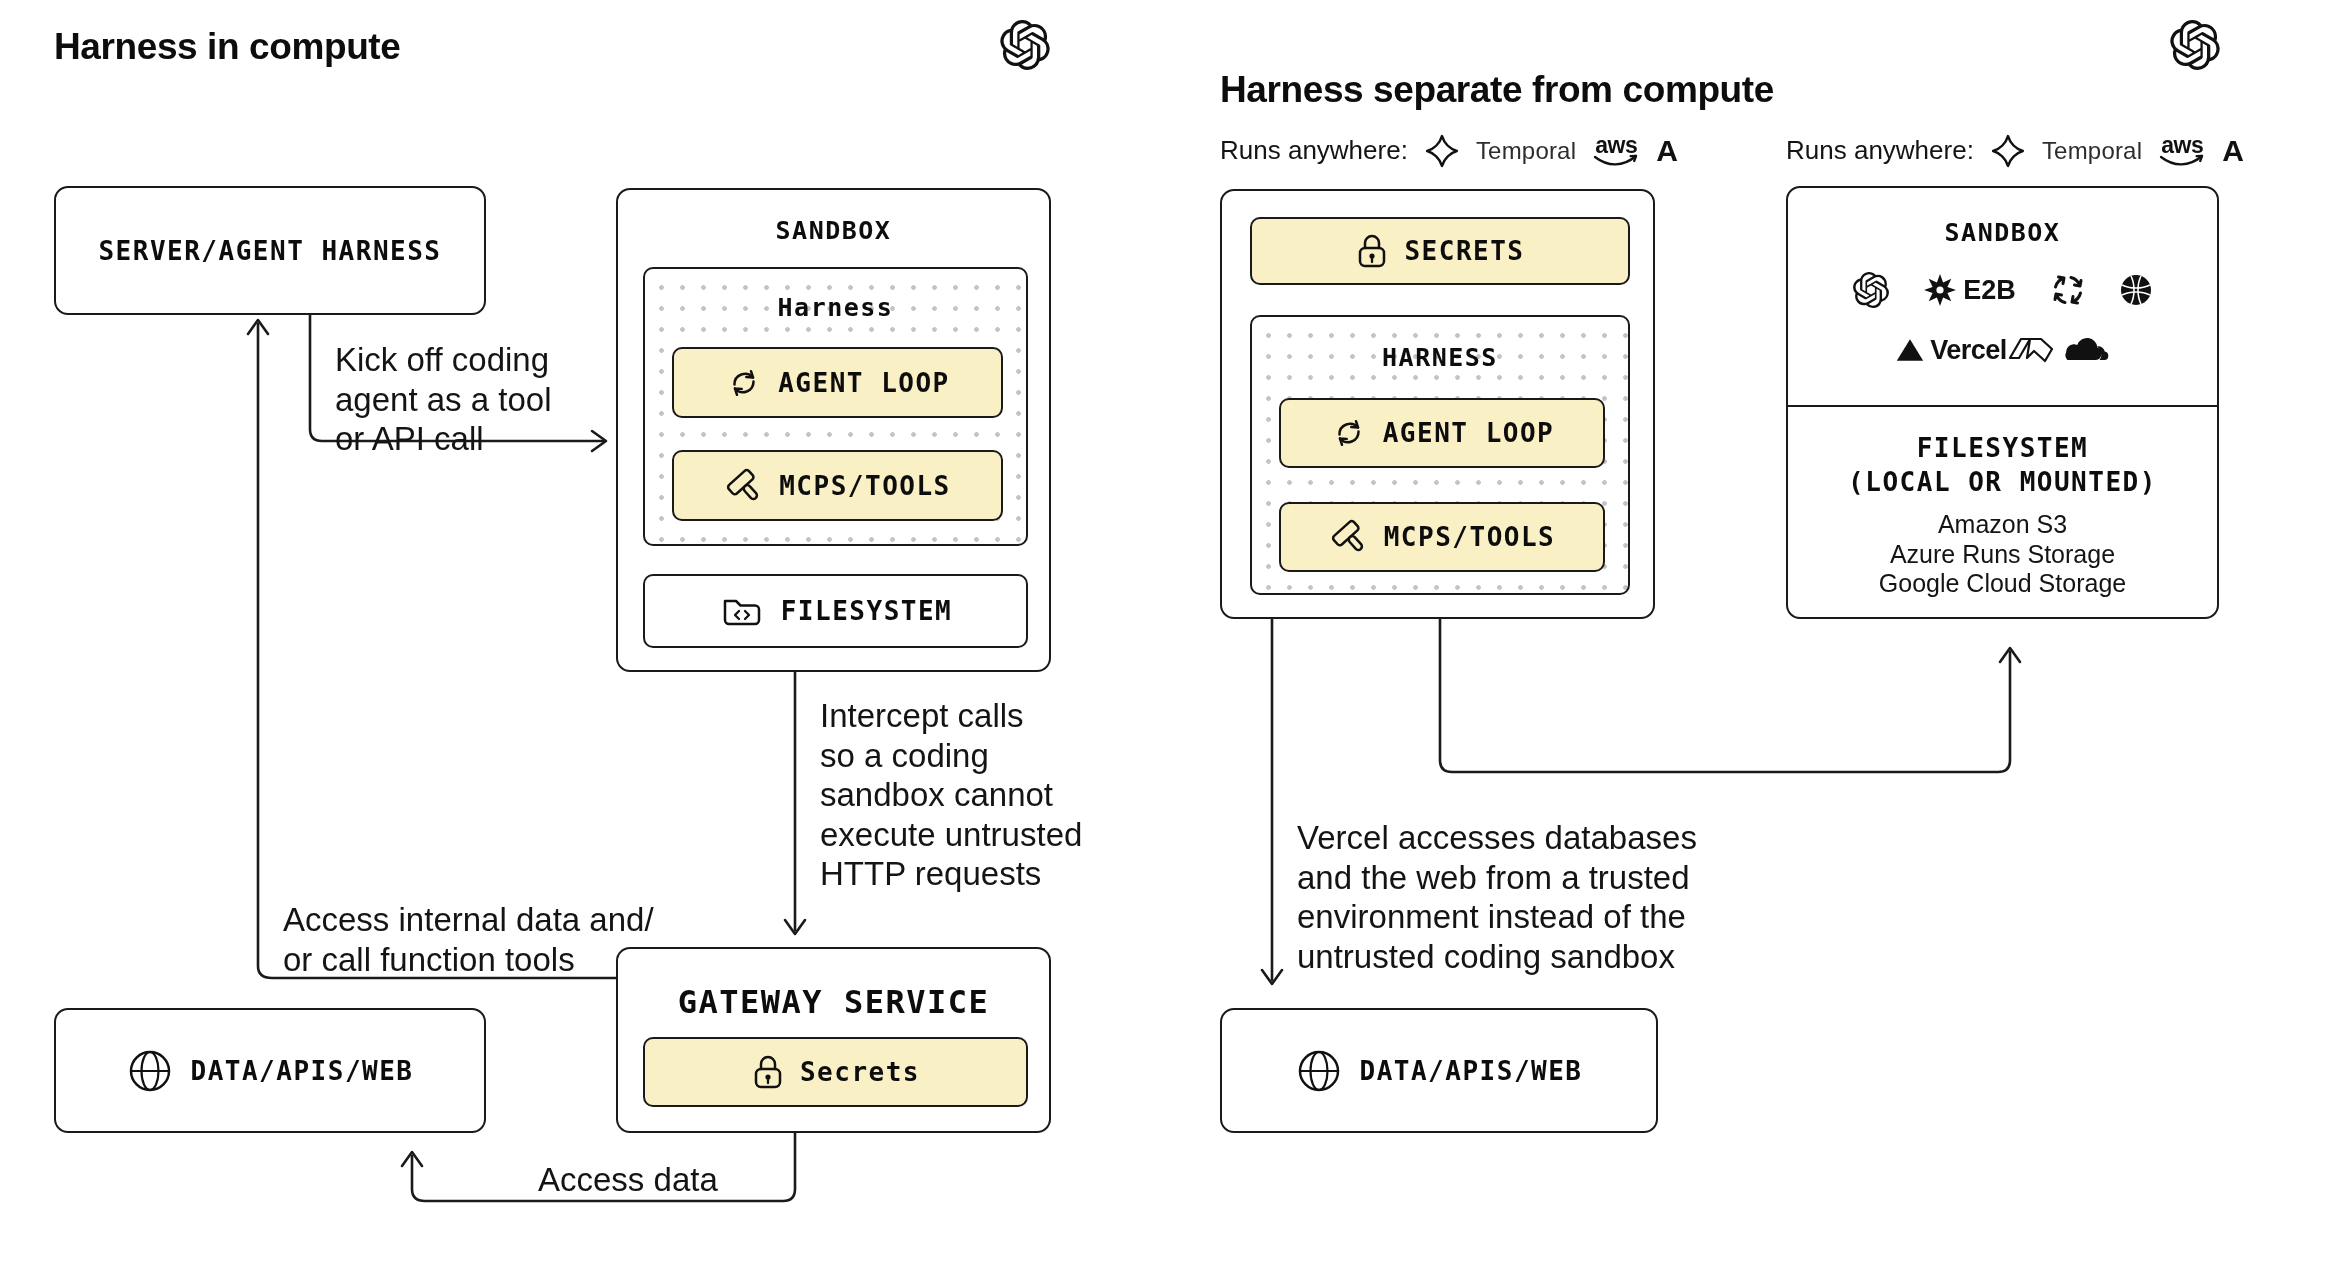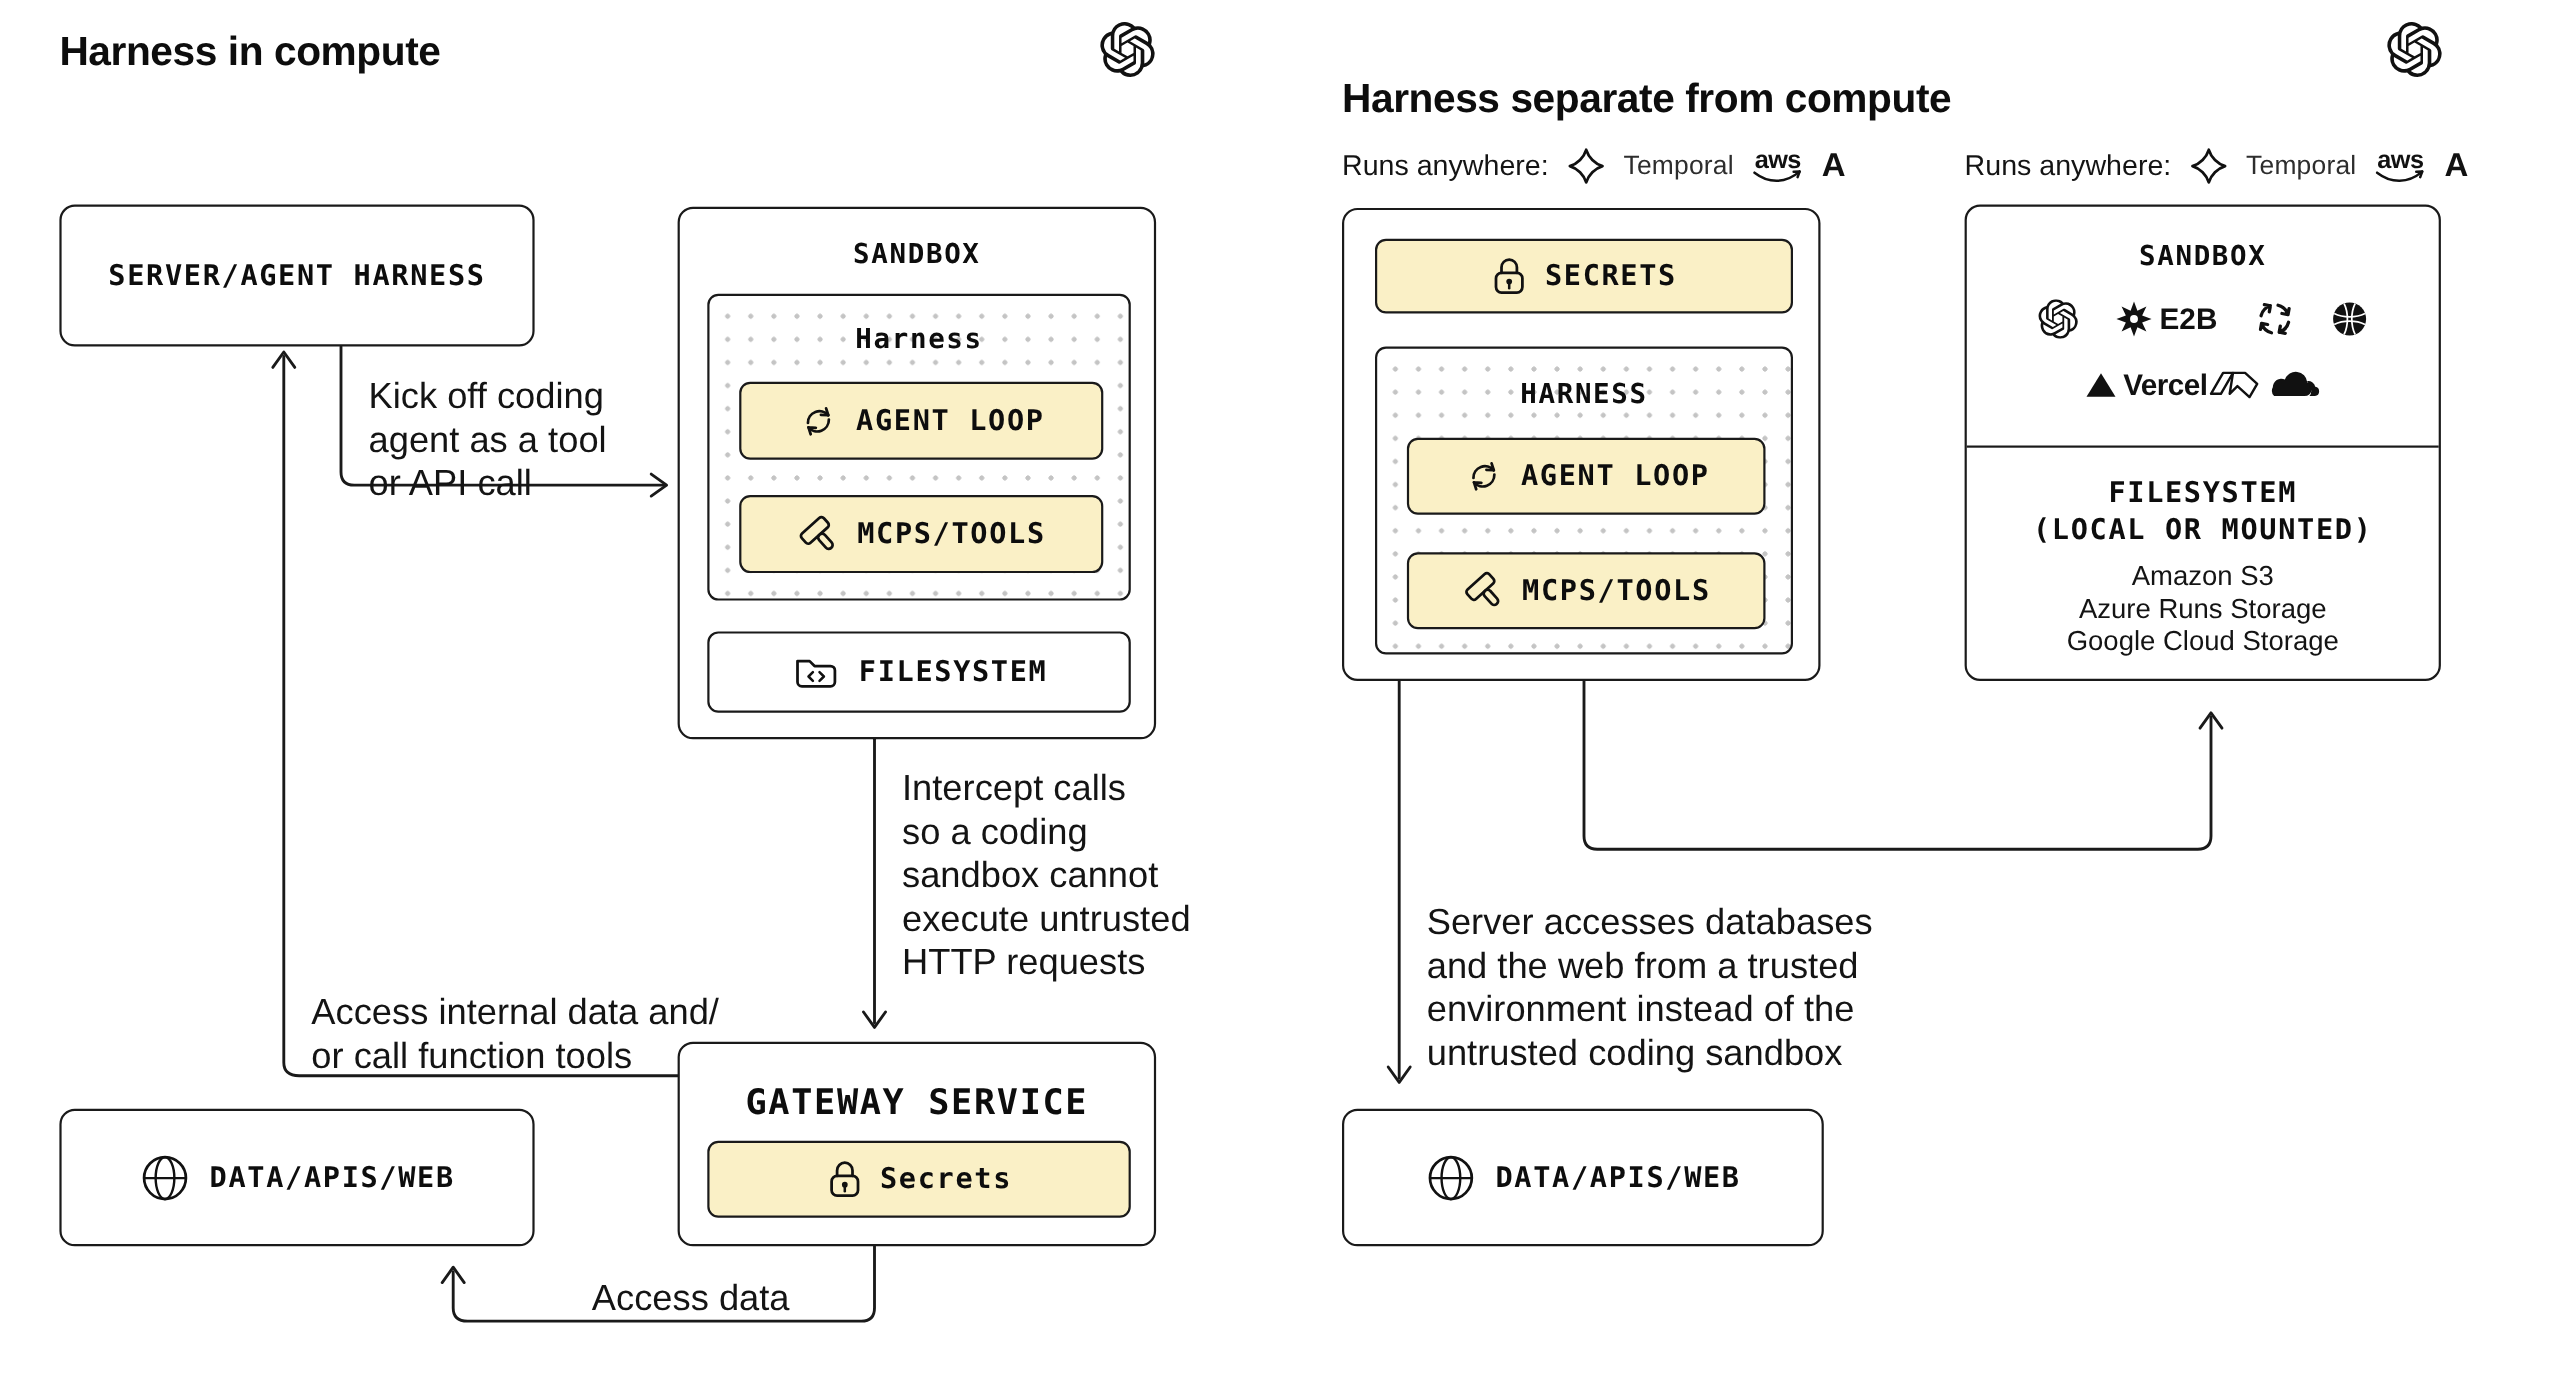--- a/index.html
+++ b/index.html
@@ -299,18 +299,18 @@
     <span>
       <svg width="46" height="46" viewBox="0 0 46 46" fill="none" stroke="#111" stroke-width="2.5">
         <circle cx="23" cy="23" r="19"></circle>
         <ellipse cx="23" cy="23" rx="8.5" ry="19" stroke-width="2.2"></ellipse>
         <path d="M4,23 H42" stroke-width="2.2"></path>
       </svg>
     </span>
     <span class="mono chiplabel">DATA/APIS/WEB</span>
   </div>
 
-  <div class="abs note" style="left:1297px;top:818px;">Server accesses databases
+  <div class="abs note" style="left:1297px;top:818px;">Vercel accesses databases
 and the web from a trusted
 environment instead of the
 untrusted coding sandbox</div>
 
 </div>
 
 </body></html>

